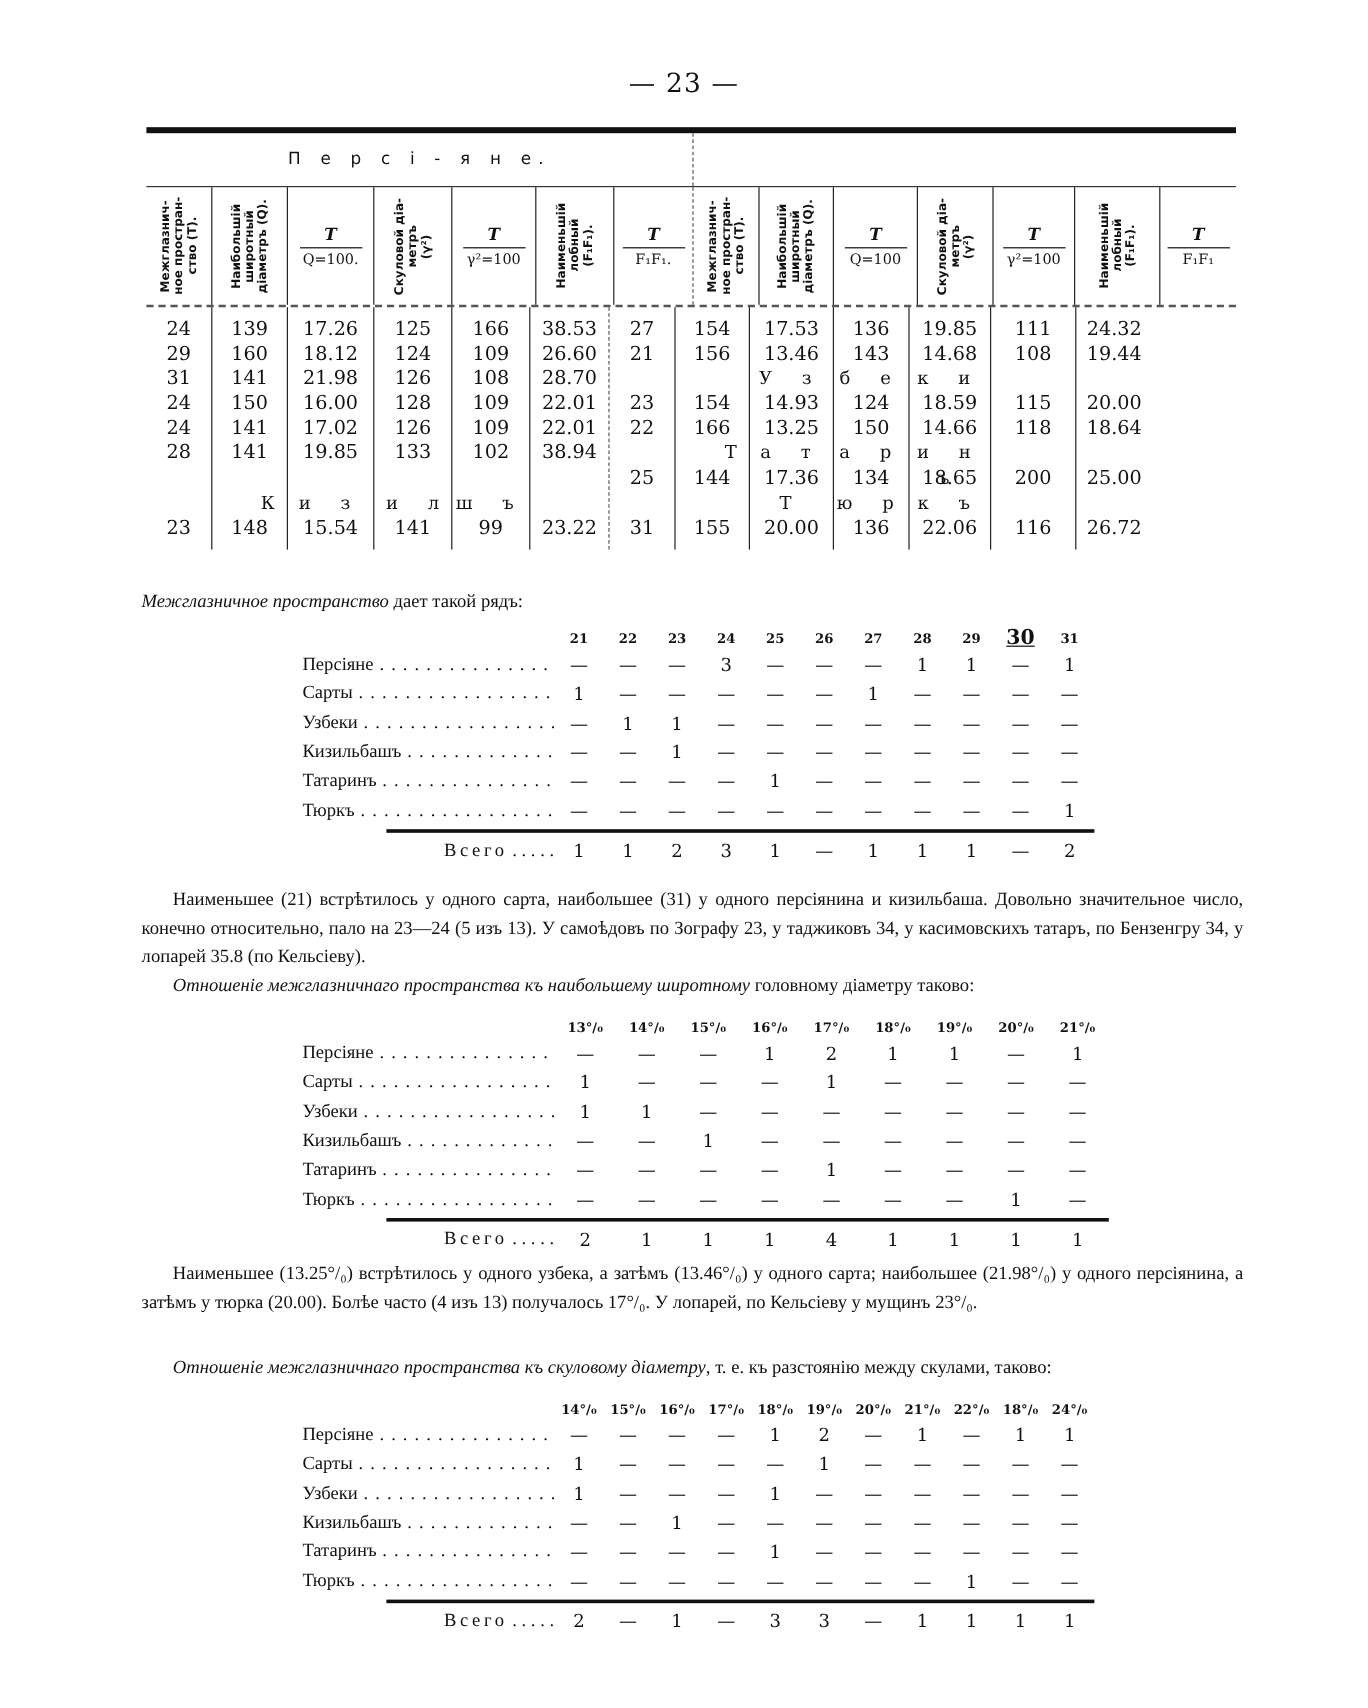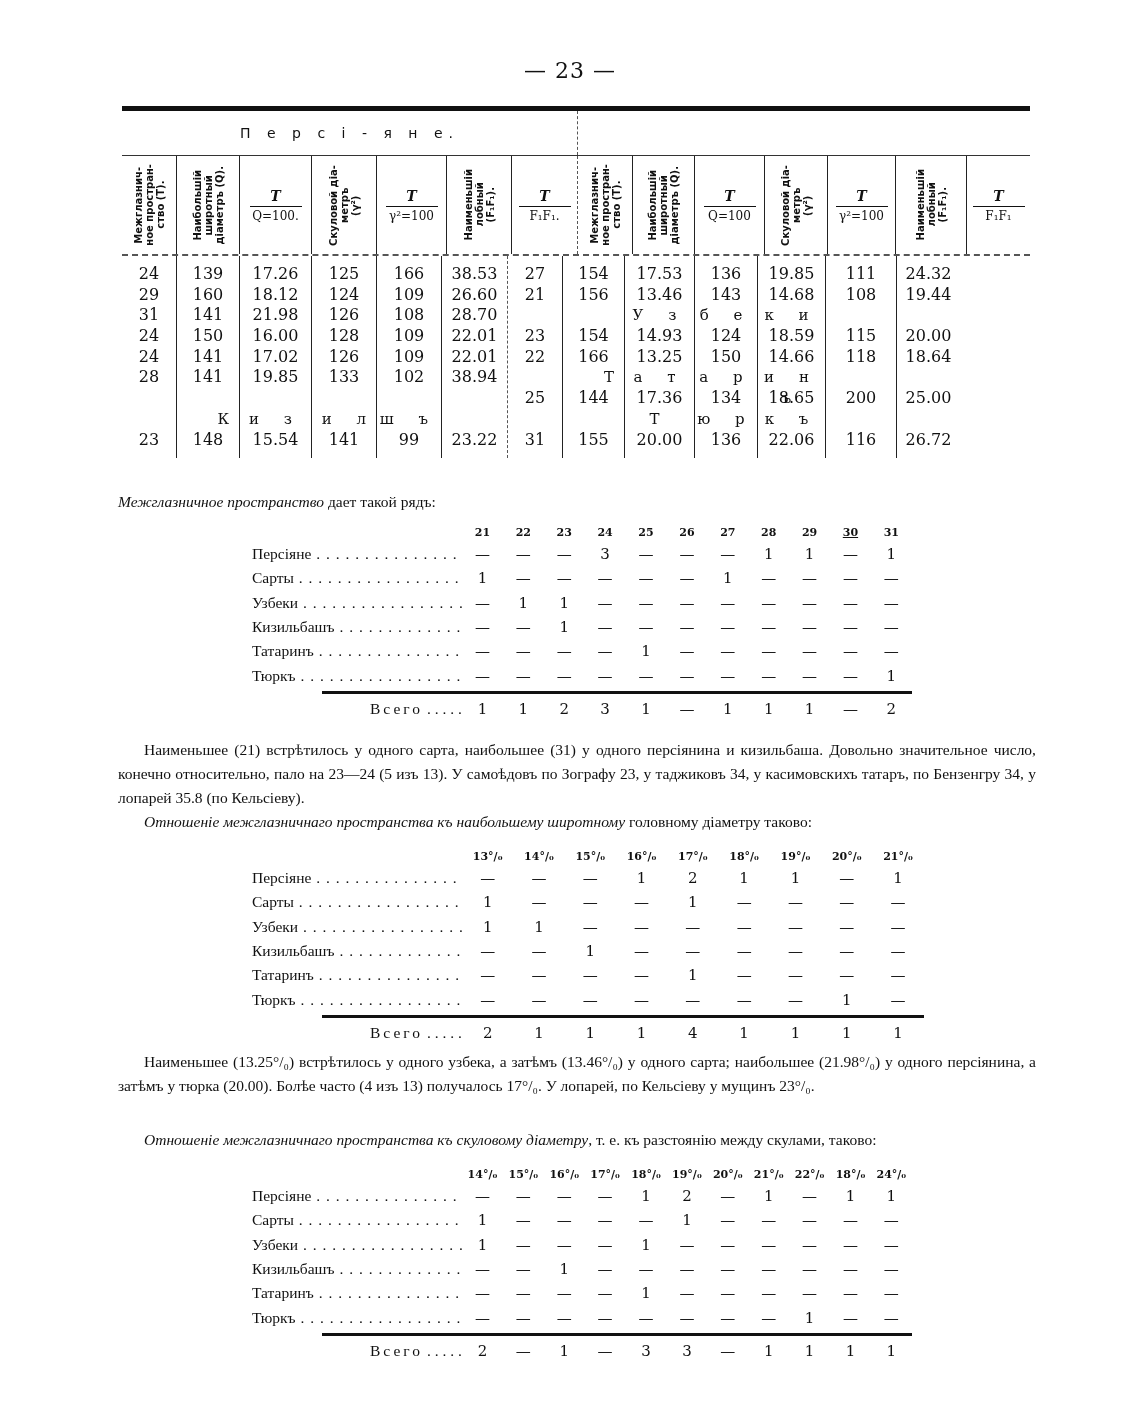--- a/index.html
+++ b/index.html
@@ -316,21 +316,21 @@
       <div style="width: 210px;"></div>
       <div class="v" style="width: 40.9px; font-size: 11px; font-weight: bold;">21</div>
       <div class="v" style="width: 40.9px; font-size: 11px; font-weight: bold;">22</div>
       <div class="v" style="width: 40.9px; font-size: 11px; font-weight: bold;">23</div>
       <div class="v" style="width: 40.9px; font-size: 11px; font-weight: bold;">24</div>
       <div class="v" style="width: 40.9px; font-size: 11px; font-weight: bold;">25</div>
       <div class="v" style="width: 40.9px; font-size: 11px; font-weight: bold;">26</div>
       <div class="v" style="width: 40.9px; font-size: 11px; font-weight: bold;">27</div>
       <div class="v" style="width: 40.9px; font-size: 11px; font-weight: bold;">28</div>
       <div class="v" style="width: 40.9px; font-size: 11px; font-weight: bold;">29</div>
-      <div class="v" style="width: 40.9px; font-size: 11px; font-weight: bold; text-decoration: underline;">30</div>
+      <div class="v" style="width: 40.9px; font-size: 17px; font-weight: bold; text-decoration: underline;">30</div>
       <div class="v" style="width: 40.9px; font-size: 11px; font-weight: bold;">31</div>
     </div>
     <div class="row">
       <div class="name" style="width: 210px;">Персіяне</div>
       <div class="v" style="width: 40.9px;">—</div>
       <div class="v" style="width: 40.9px;">—</div>
       <div class="v" style="width: 40.9px;">—</div>
       <div class="v" style="width: 40.9px;">3</div>
       <div class="v" style="width: 40.9px;">—</div>
       <div class="v" style="width: 40.9px;">—</div>

